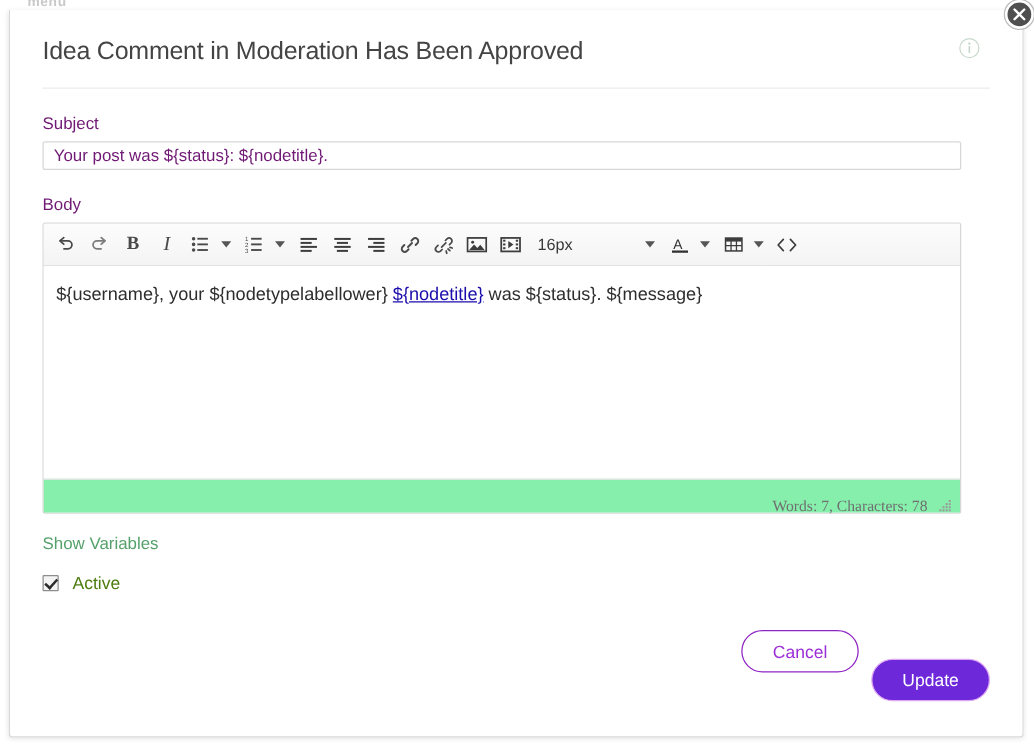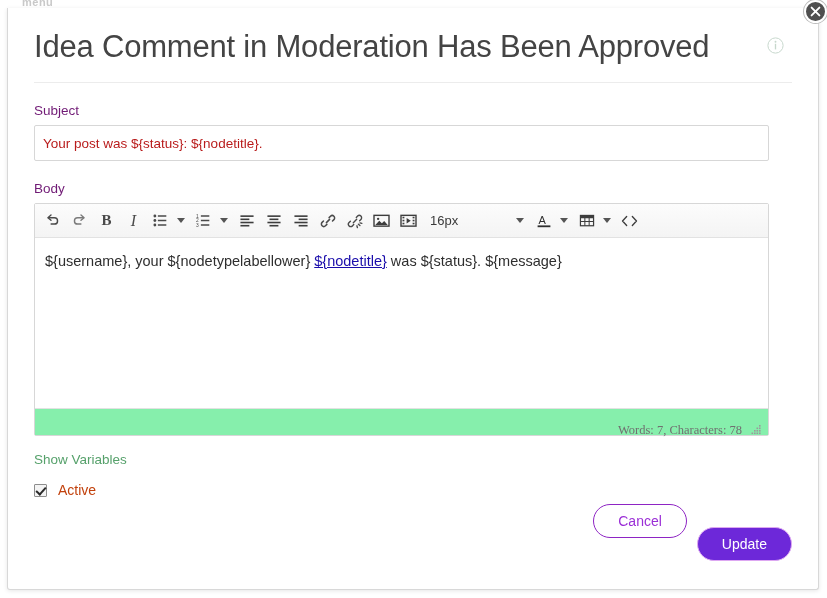--- a/index.html
+++ b/index.html
@@ -47,42 +47,42 @@
   .close-btn svg { display:block; margin: 4px auto 0; }
 
   .modal-body { padding: 0 26px; position: relative; }
 
   .title-row {
     display: flex; align-items: center; justify-content: space-between;
     padding: 22px 0 18px 0;
     border-bottom: 1px solid #ececec;
   }
   .modal-title {
-    font-size: 31px;
+    font-size: 20px;
     color: #444444;
     font-weight: normal;
     line-height: 1.1;
     margin: 0;
     letter-spacing: -.2px;
   }
   .info-icon { flex: 0 0 auto; margin-right: 8px; opacity: .55; }
 
   .field-label {
     font-size: 13.5px;
     color: #701a75;
     margin: 20px 0 7px 0;
   }
 
   .subject-input {
     display: block;
-    width: 735px; height: 36px;
+    width: 735px; height: 23px;
     padding: 3px 8px;
     font-size: 13.5px;
     font-family: "Liberation Sans", sans-serif;
-    color: #b91c1c;
+    color: #701a75;
     border: 1px solid #d7d7d7;
     border-radius: 2px;
     background: #fff;
     outline: none;
   }
 
   
   .editor {
     width: 735px;
     border: 1px solid #d7d7d7;
@@ -173,21 +173,21 @@
   }
   .chk::after {
     content: "";
     position: absolute;
     left: 3px; top: 0px;
     width: 4px; height: 8px;
     border: solid #2b2b2b;
     border-width: 0 2px 2px 0;
     transform: rotate(42deg);
   }
-  .active-label { margin-left: 11px; font-size: 14px; color: #c2410c; }
+  .active-label { margin-left: 11px; font-size: 14px; color: #4d7c0f; }
 
   .footer {
     position: absolute;
     right: 26px; bottom: 28px;
     display: flex; align-items: center; gap: 10px;
   }
   .btn {
     font-family: "Liberation Sans", sans-serif;
     font-size: 14px;
     border-radius: 18px;

